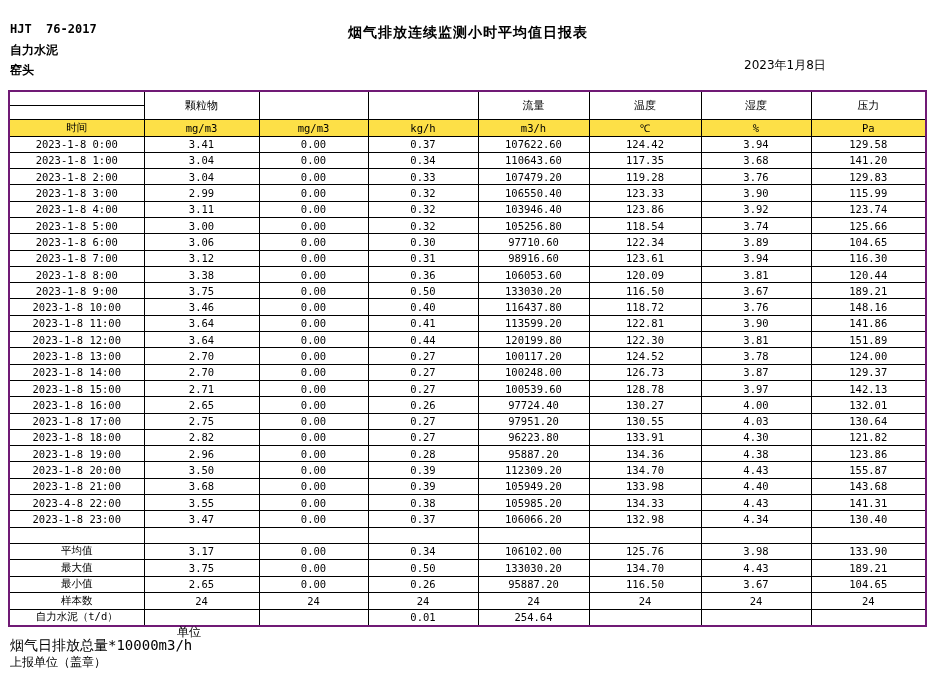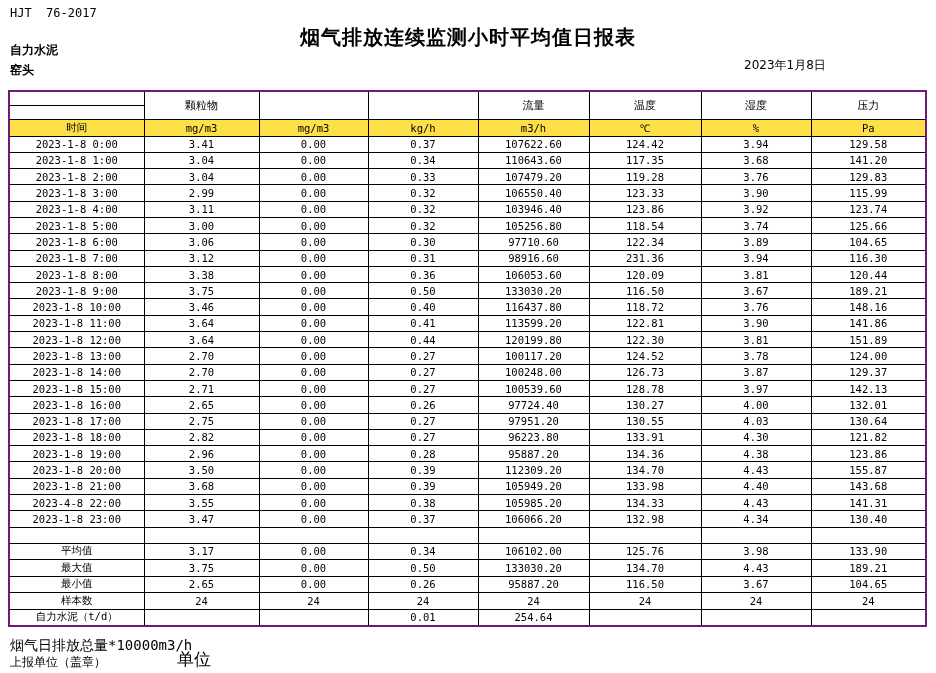--- a/index.html
+++ b/index.html
@@ -7,29 +7,29 @@
     width:936px; height:673px;
     background:#ffffff;
     font-family:"DejaVu Sans","Liberation Sans",sans-serif;
     color:#000;
     overflow:hidden;
     position:relative;
   }
   .abs{ position:absolute; }
 
   #std-label{
-    left:10px; top:6px;
-    font-weight:normal; font-size:12px;
+    left:10px; top:22px;
+    font-weight:bold; font-size:12px;
     white-space:pre;
     font-family:"DejaVu Sans Mono","Liberation Mono",monospace;
   }
   #report-title{
     left:0; top:24px; width:936px;
     text-align:center;
-    font-weight:bold; font-size:20px;
+    font-weight:bold; font-size:14px;
     letter-spacing:1px;
   }
   #company-name{
     left:10px; top:42px;
     font-weight:bold; font-size:12px;
   }
   #monitor-point{
     left:10px; top:62px;
     font-weight:bold; font-size:12px;
   }
@@ -69,22 +69,22 @@
   #footer-note{
     left:10px; top:637px;
     font-size:14px;
     font-family:"DejaVu Sans Mono","Liberation Mono",monospace;
   }
   #footer-sign{
     left:10px; top:654px;
     font-size:12px;
   }
   #footer-unit{
-    left:177px; top:648px;
-    font-size:17px;
+    left:177px; top:624px;
+    font-size:12px;
   }
 </style>
 </head>
 <body>
 
 <div class="abs" id="std-label" data-name="standard-number-label">HJT  76-2017</div>
 <div class="abs" id="report-title" data-name="page-title">烟气排放连续监测小时平均值日报表</div>
 <div class="abs" id="company-name" data-name="company-name">自力水泥</div>
 <div class="abs" id="monitor-point" data-name="monitor-point-label">窑头</div>
 <div class="abs" id="report-date" data-name="report-date">2023年1月8日</div>
@@ -195,21 +195,21 @@
         <td data-name="value-cell">122.34</td>
         <td data-name="value-cell">3.89</td>
         <td data-name="value-cell">104.65</td>
       </tr>
       <tr data-name="table-row">
         <td data-name="time-cell">2023-1-8 7:00</td>
         <td data-name="value-cell">3.12</td>
         <td data-name="value-cell">0.00</td>
         <td data-name="value-cell">0.31</td>
         <td data-name="value-cell">98916.60</td>
-        <td data-name="value-cell">231.36</td>
+        <td data-name="value-cell">123.61</td>
         <td data-name="value-cell">3.94</td>
         <td data-name="value-cell">116.30</td>
       </tr>
       <tr data-name="table-row">
         <td data-name="time-cell">2023-1-8 8:00</td>
         <td data-name="value-cell">3.38</td>
         <td data-name="value-cell">0.00</td>
         <td data-name="value-cell">0.36</td>
         <td data-name="value-cell">106053.60</td>
         <td data-name="value-cell">120.09</td>

